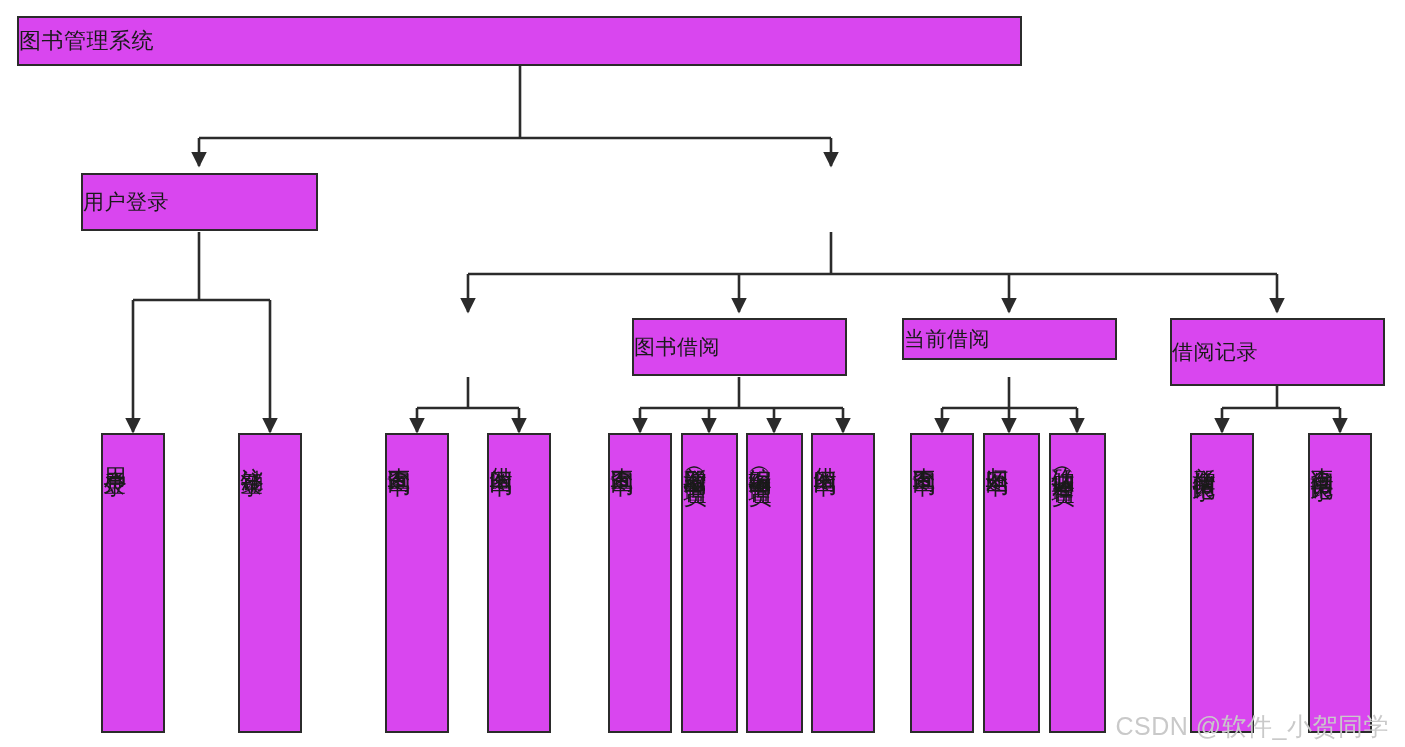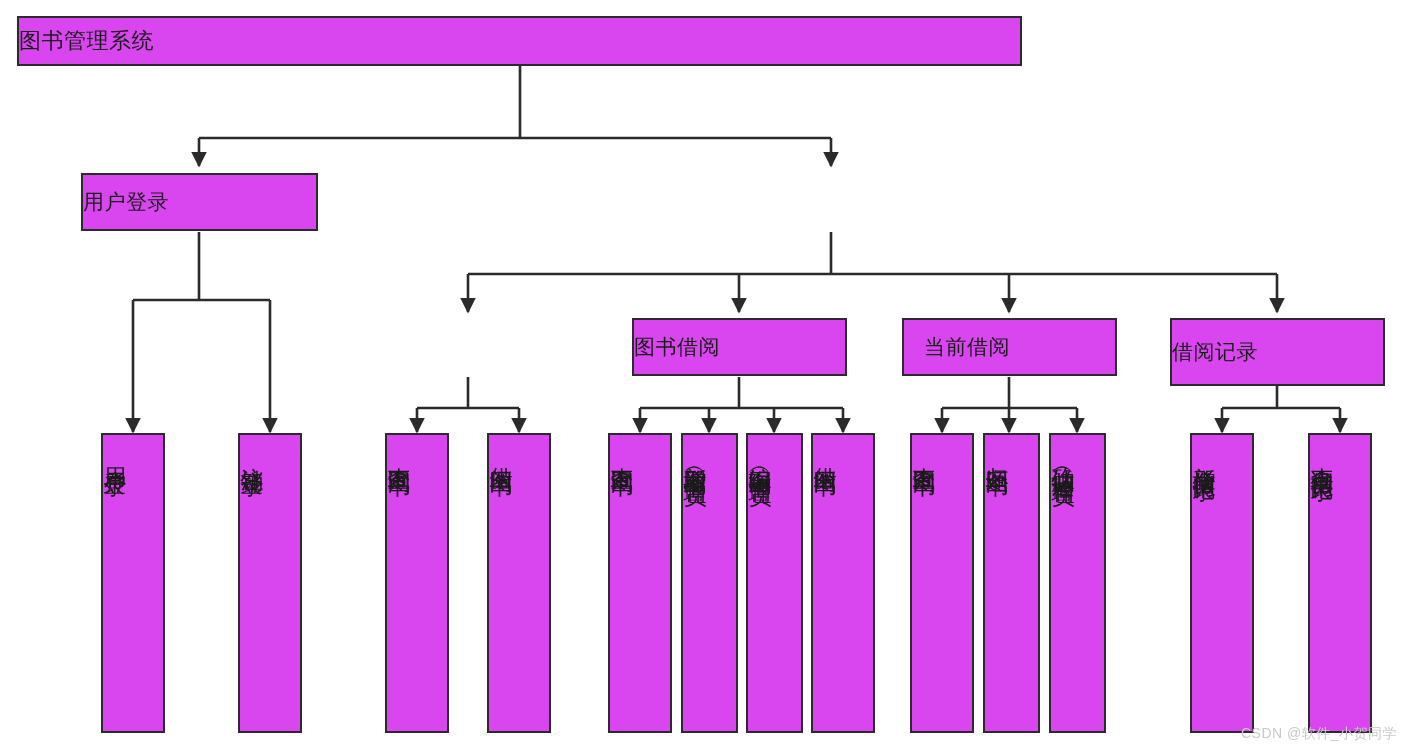--- a/index.html
+++ b/index.html
@@ -58,23 +58,23 @@
     line-height: 1.02;
     letter-spacing: 2.5px;
     height: auto;
     max-height: 286px;
   }
   .node.vert.tall .label {
     max-height: 278px;
   }
   #watermark {
     position: absolute;
-    right: 8px;
+    right: 16px;
     bottom: 4px;
-    font-size: 14px;
+    font-size: 25px;
     color: #c9c9c9;
     white-space: nowrap;
     letter-spacing: 0.5px;
   }
 </style>
 </head>
 <body>
 
 <div id="canvas">
 
@@ -132,21 +132,21 @@
     <span class="label">图书管理系统</span>
   </div>
 
   <div class="node horiz" style="left:81px; top:173px; width:237px; height:58px;">
     <span class="label">用户登录</span>
   </div>
 
   <div class="node horiz" style="left:632px; top:318px; width:215px; height:58px;">
     <span class="label">图书借阅</span>
   </div>
-  <div class="node horiz" style="left:902px; top:318px; width:215px; height:58px;padding-left:20px;">
+  <div class="node horiz" style="left:902px; top:318px; width:215px; height:42px;">
     <span class="label">当前借阅</span>
   </div>
   <div class="node horiz" style="left:1170px; top:318px; width:215px; height:68px;">
     <span class="label">借阅记录</span>
   </div>
 
   <div class="node vert" style="left:101px; top:433px; width:64px; height:300px;">
     <span class="label">用户登录</span>
   </div>
   <div class="node vert" style="left:238px; top:433px; width:64px; height:300px;">

